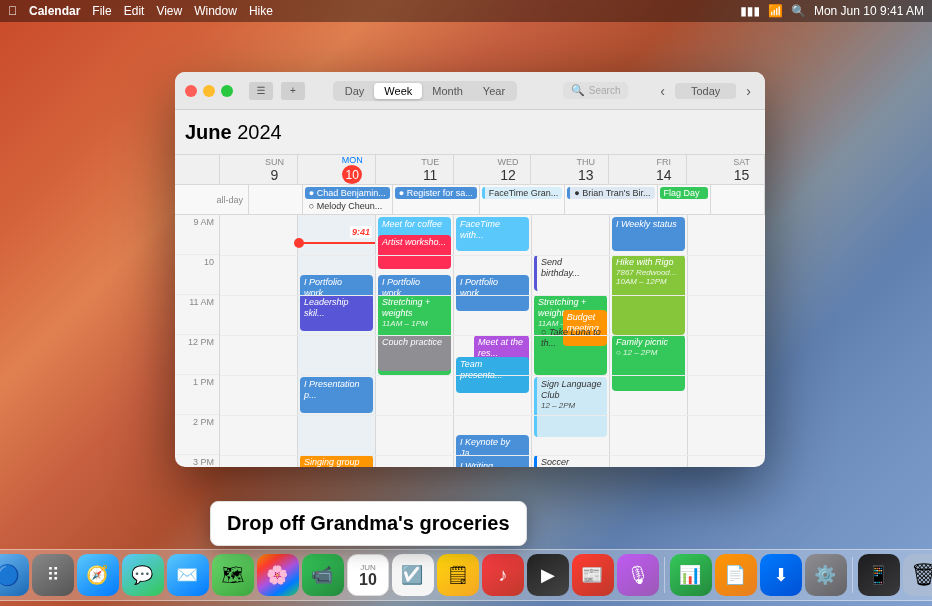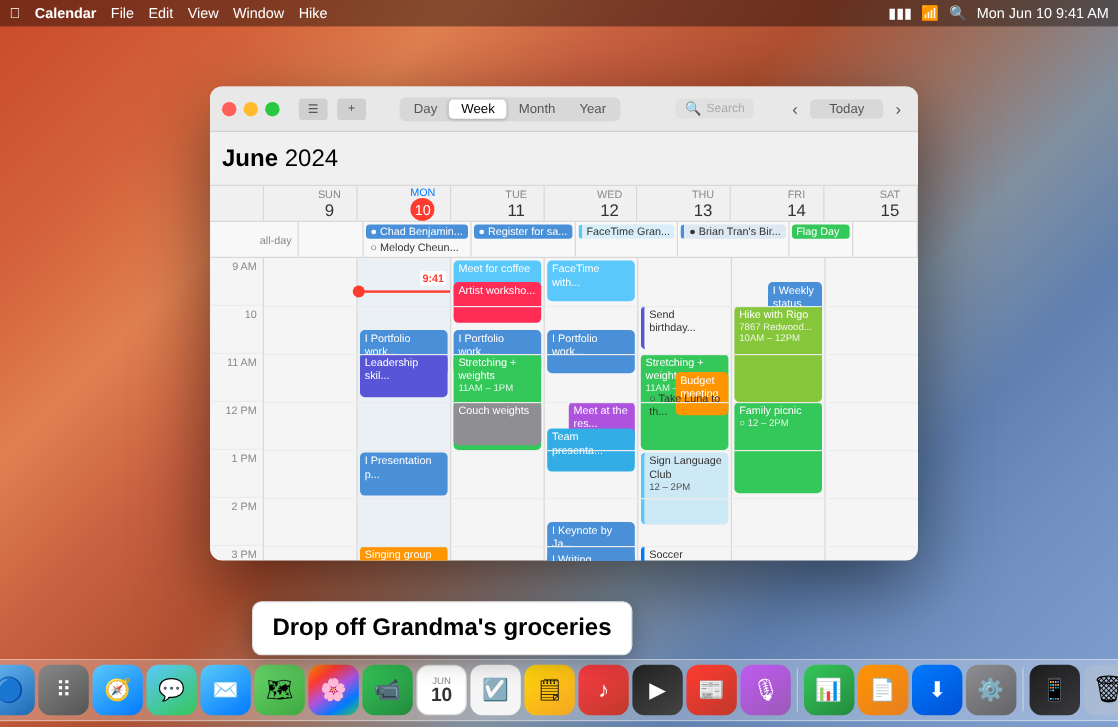--- a/index.html
+++ b/index.html
@@ -303,20 +303,21 @@
     }
     .day-columns {
       flex: 1;
       display: flex;
       position: relative;
     }
     .day-col {
       flex: 1;
       border-right: 1px solid #d8d8d8;
       position: relative;
+      font-style: italic;
     }
 
     
     .event {
       position: absolute;
       border-radius: 4px;
       padding: 2px 4px;
       font-size: 9px;
       color: white;
       overflow: hidden;
@@ -648,21 +649,21 @@
             <div class="event bg-blue" style="top:60px;height:36px;">
               <div class="event-title">I Portfolio work...</div>
             </div>
 
             <div class="event bg-green" style="top:80px;height:80px;">
               <div class="event-title">Stretching + weights</div>
               <div class="event-time">11AM – 1PM</div>
             </div>
 
             <div class="event bg-gray" style="top:120px;height:36px;">
-              <div class="event-title">Couch weights</div>
+              <div class="event-title">Couch practice</div>
             </div>
 
           </div>
 
           <div class="day-col">
 
             <div class="event bg-teal" style="top:2px;height:34px;">
               <div class="event-title">FaceTime with...</div>
             </div>
 
@@ -713,31 +714,31 @@
             </div>
 
             <div class="event" style="top:240px;height:36px;background:transparent;border-left:3px solid #007aff;color:#333;">
               <div class="event-title">Soccer practice</div>
             </div>
 
           </div>
 
           <div class="day-col">
 
-            <div class="event bg-blue" style="top:20px;height:34px;margin-left:28px;">
+            <div class="event bg-blue" style="top:2px;height:34px;">
               <div class="event-title">I Weekly status</div>
             </div>
 
             <div class="event bg-lime" style="top:40px;height:80px;">
               <div class="event-title">Hike with Rigo</div>
               <div class="event-time">7867 Redwood...</div>
               <div class="event-time">10AM – 12PM</div>
             </div>
 
-            <div class="event bg-green" style="top:120px;height:76px;">
+            <div class="event bg-green" style="top:120px;height:56px;">
               <div class="event-title">Family picnic</div>
               <div class="event-time">○ 12 – 2PM</div>
             </div>
 
           </div>
 
           <div class="day-col" style="border-right:none;"></div>
         </div>
       </div>
     </div>

